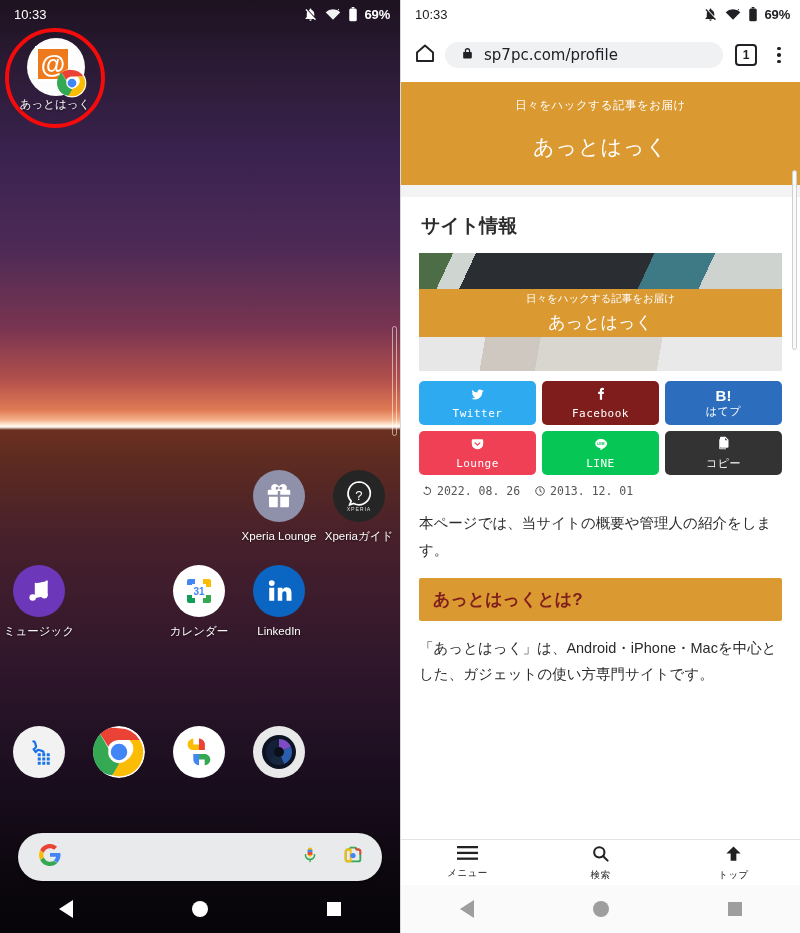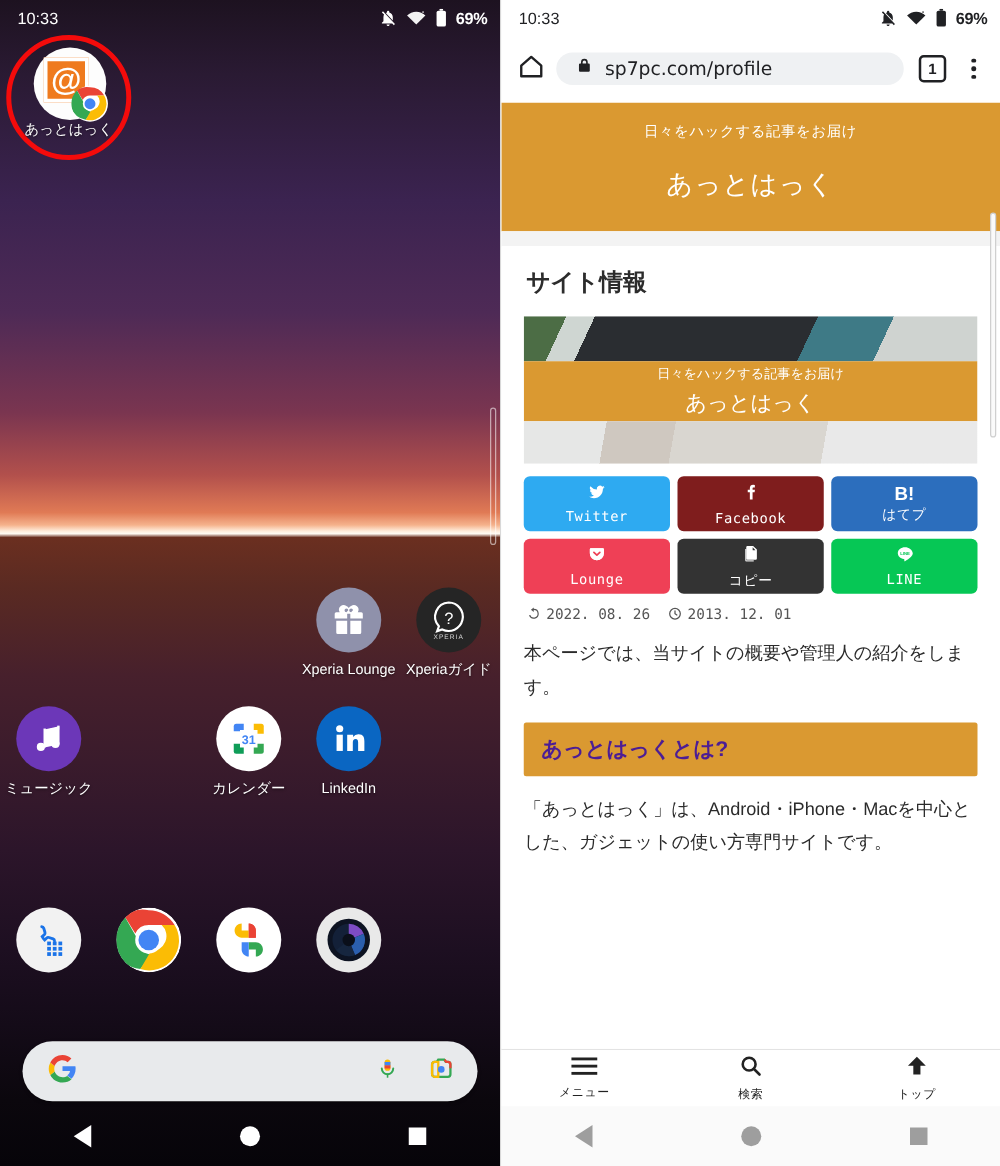--- a/index.html
+++ b/index.html
@@ -233,21 +233,21 @@
     display: flex; gap: 14px;
     padding: 9px 20px 0; color: #555; font-size: 11.5px;
     font-family: "DejaVu Sans Mono", monospace;
   }
   .dates span { display: flex; align-items: center; gap: 4px; }
   .para {
     padding: 12px 18px 0; font-size: 14.5px; color: #2b2b2b;
     line-height: 1.85;
   }
   .h2 {
-    margin: 14px 18px 0; background: #da9931; color: #4c1d95;
+    margin: 14px 18px 0; background: #da9931; color: #7f1d1d;
     padding: 10px 14px; font-size: 17px; font-weight: 700;
     border-radius: 2px;
   }
   .scrollbar {
     position: absolute; right: 3px; top: 88px;
     width: 5px; height: 180px;
     border: 1px solid #cfcfcf; border-radius: 3px; background: #fafafa;
   }
   
   .sitenav {
@@ -570,37 +570,37 @@
           <a class="sbtn" style="background:#ef4056">
             <span>
               <svg width="17" height="15" viewBox="0 0 24 24" fill="#fff">
                   <path d="M3 5.4A1.4 1.4 0 0 1 4.4 4h15.2A1.4 1.4 0 0 1 21 5.4v5.2a9 9 0 0 1-18 0zm5 2.8 4 3.8 4-3.8" stroke="#fff" stroke-width="0"></path>
                   <path d="M4.4 4h15.2A1.4 1.4 0 0 1 21 5.4v5.2a9 9 0 0 1-18 0V5.4A1.4 1.4 0 0 1 4.4 4z"></path>
                   <path d="M8.2 9.4 12 13l3.8-3.6" fill="none" stroke="#ef4056" stroke-width="2.2" stroke-linecap="round" stroke-linejoin="round"></path>
                 </svg>
             </span>
             <span class="lbl">Lounge</span>
           </a>
+          <a class="sbtn" style="background:#06c755">
+            <span>
+              <svg width="16" height="15" viewBox="0 0 24 24">
+                  <path d="M12 3C6.9 3 2.8 6.4 2.8 10.5c0 3.7 3.2 6.8 7.6 7.4.3.1.7.2.8.5.1.3 0 .7 0 1l-.1.8c0 .3-.2 1 .9.6s5.9-3.5 8-6a6.5 6.5 0 0 0 2-4.3C21.2 6.4 17.1 3 12 3z" fill="#fff"></path>
+                  <text x="12" y="13" font-size="5.4" fill="#06c755" text-anchor="middle" font-family="Liberation Sans, sans-serif" font-weight="700">LINE</text>
+                </svg>
+            </span>
+            <span class="lbl">LINE</span>
+          </a>
           <a class="sbtn" style="background:#333333">
             <span>
               <svg width="15" height="16" viewBox="0 0 24 24" fill="#fff">
                   <path d="M8 2h7.2L20 6.6V18a1.6 1.6 0 0 1-1.6 1.6H8A1.6 1.6 0 0 1 6.4 18V3.6A1.6 1.6 0 0 1 8 2zm6.6 1.8v3.6h3.6z"></path>
                   <path d="M5 6v14.4A1.6 1.6 0 0 0 6.6 22H16v-1.6H6.6V6z" opacity=".85"></path>
                 </svg>
             </span>
             <span class="lbl">コピー</span>
-          </a>
-          <a class="sbtn" style="background:#06c755">
-            <span>
-              <svg width="16" height="15" viewBox="0 0 24 24">
-                  <path d="M12 3C6.9 3 2.8 6.4 2.8 10.5c0 3.7 3.2 6.8 7.6 7.4.3.1.7.2.8.5.1.3 0 .7 0 1l-.1.8c0 .3-.2 1 .9.6s5.9-3.5 8-6a6.5 6.5 0 0 0 2-4.3C21.2 6.4 17.1 3 12 3z" fill="#fff"></path>
-                  <text x="12" y="13" font-size="5.4" fill="#06c755" text-anchor="middle" font-family="Liberation Sans, sans-serif" font-weight="700">LINE</text>
-                </svg>
-            </span>
-            <span class="lbl">LINE</span>
           </a>
         </div>
 
         <div class="dates">
           <span>
             <svg width="12" height="12" viewBox="0 0 24 24" fill="#555">
                 <path d="M12 4a8 8 0 1 1-7.6 10.5l2-.6A6 6 0 1 0 12 6V9L7.5 5.6 12 2z"></path>
               </svg>
             <b style="font-weight:400">2022. 08. 26</b>
           </span>

